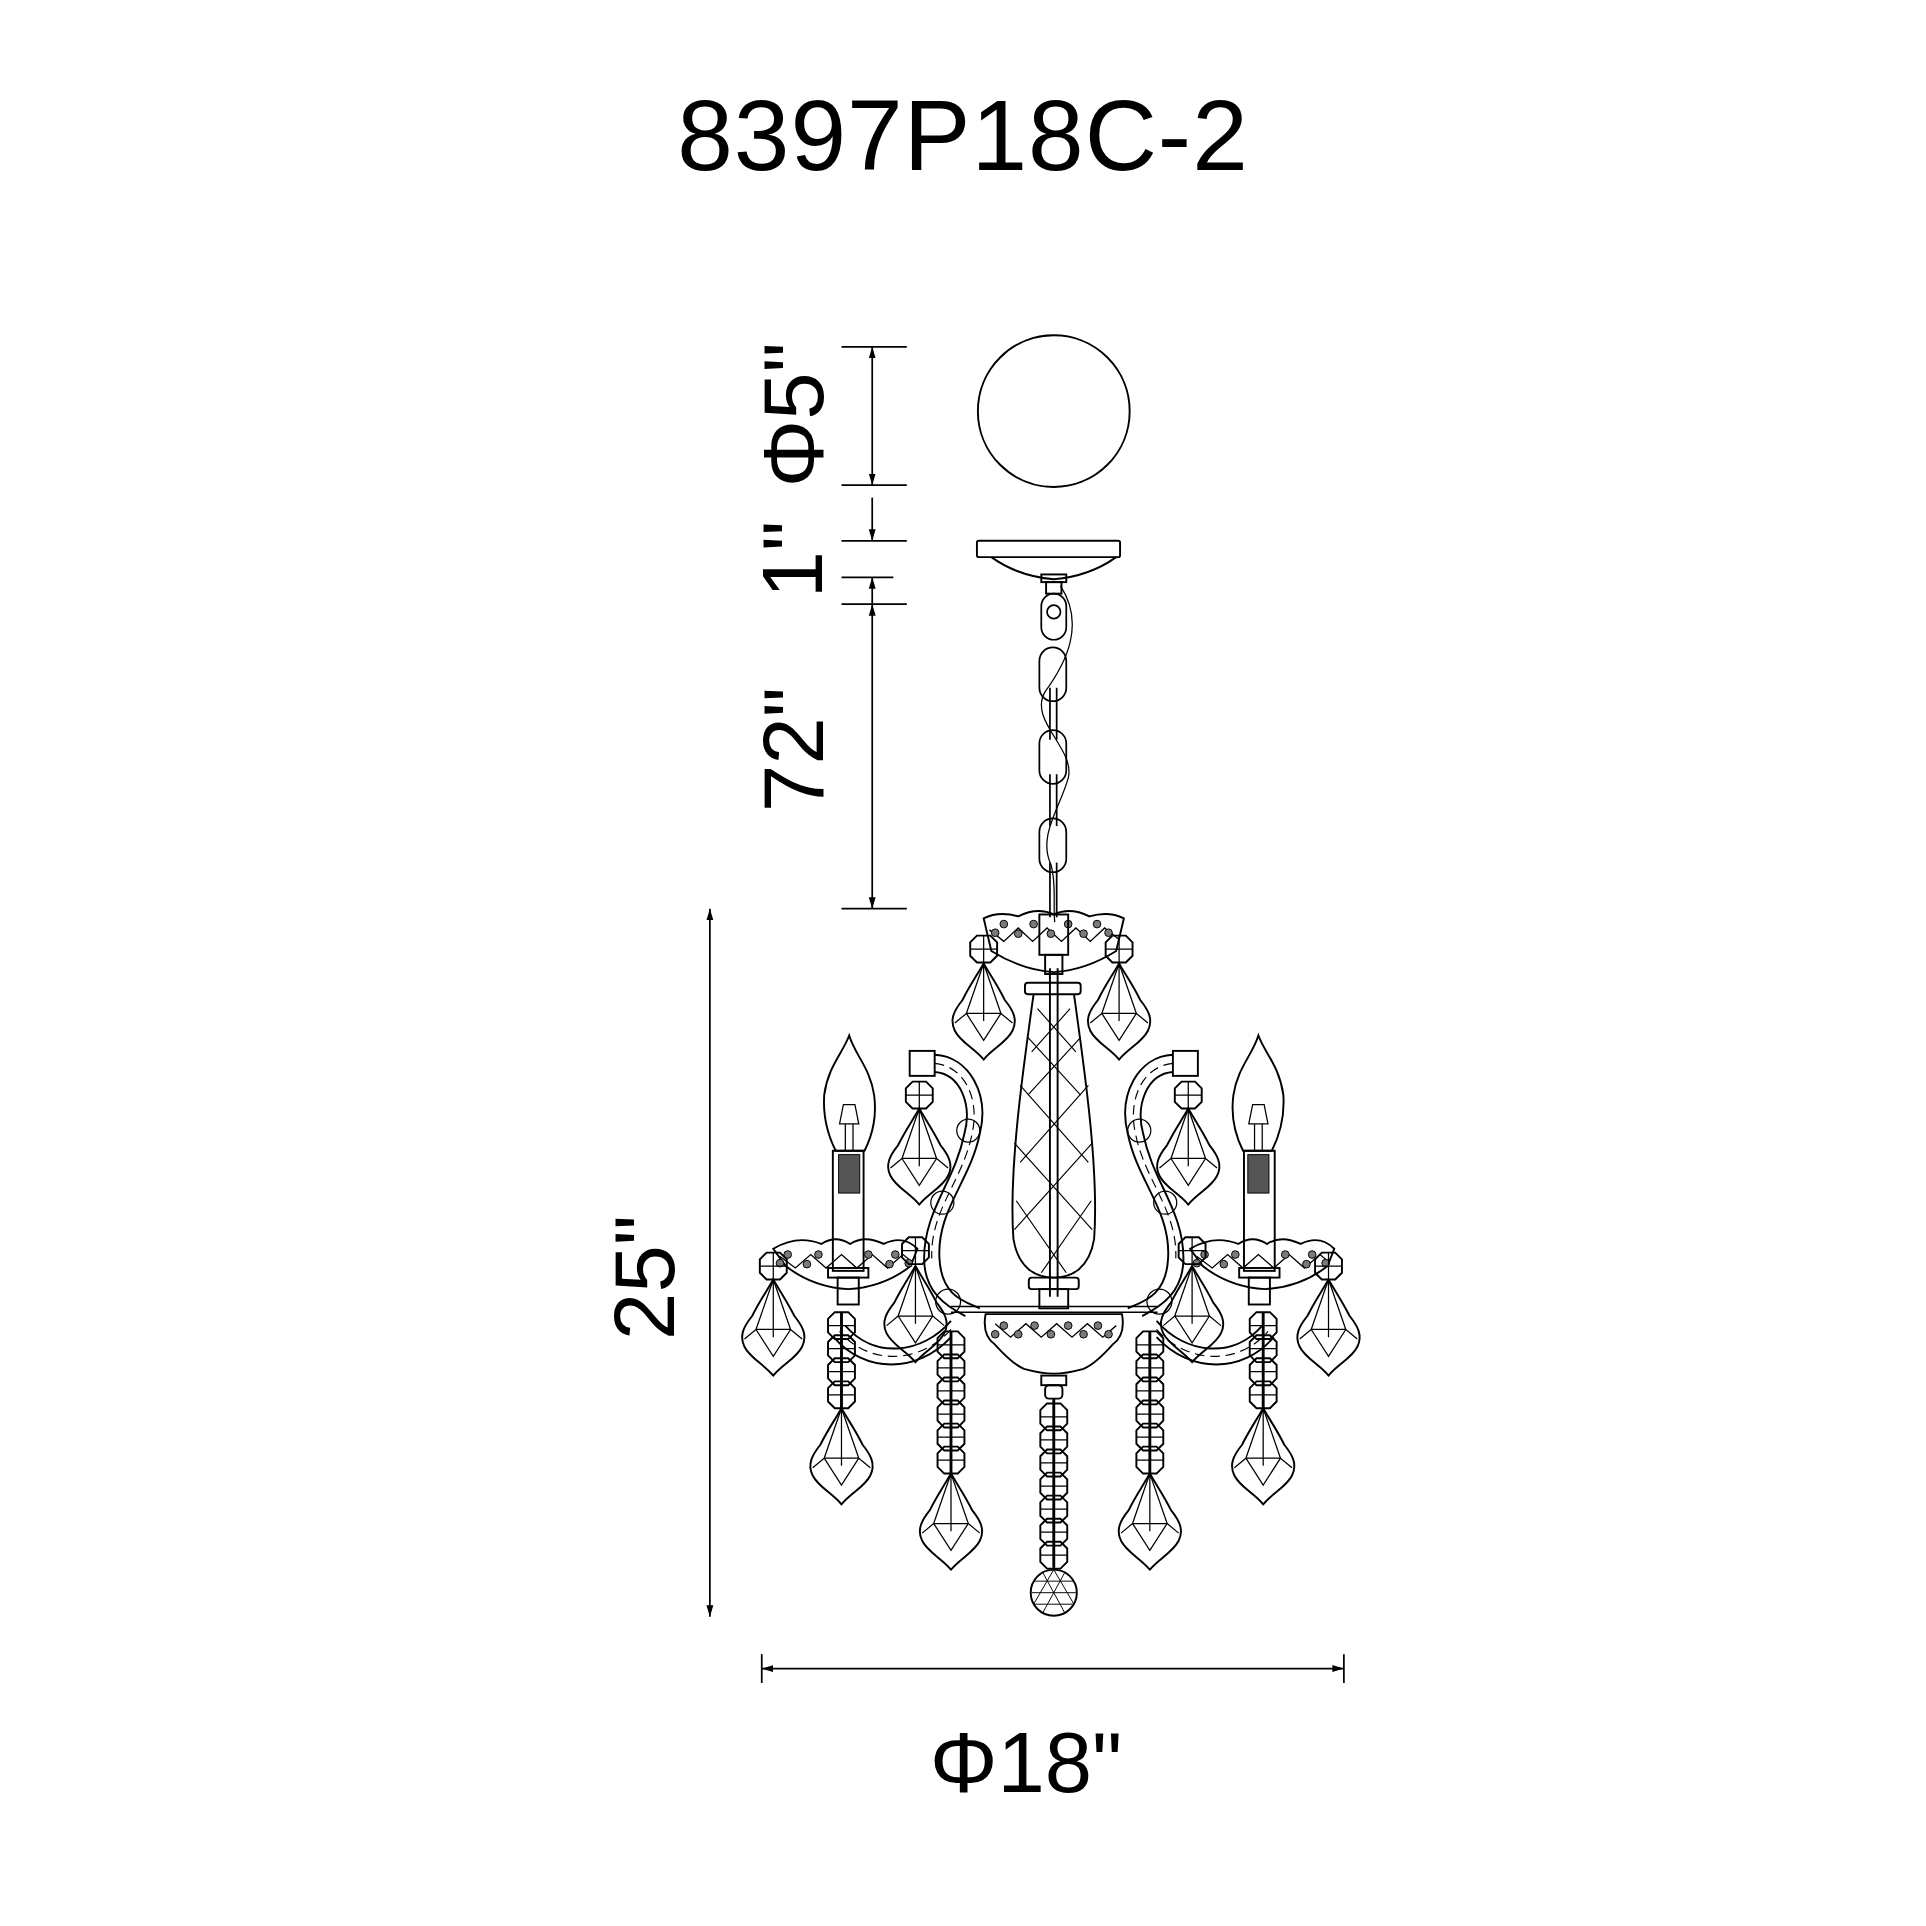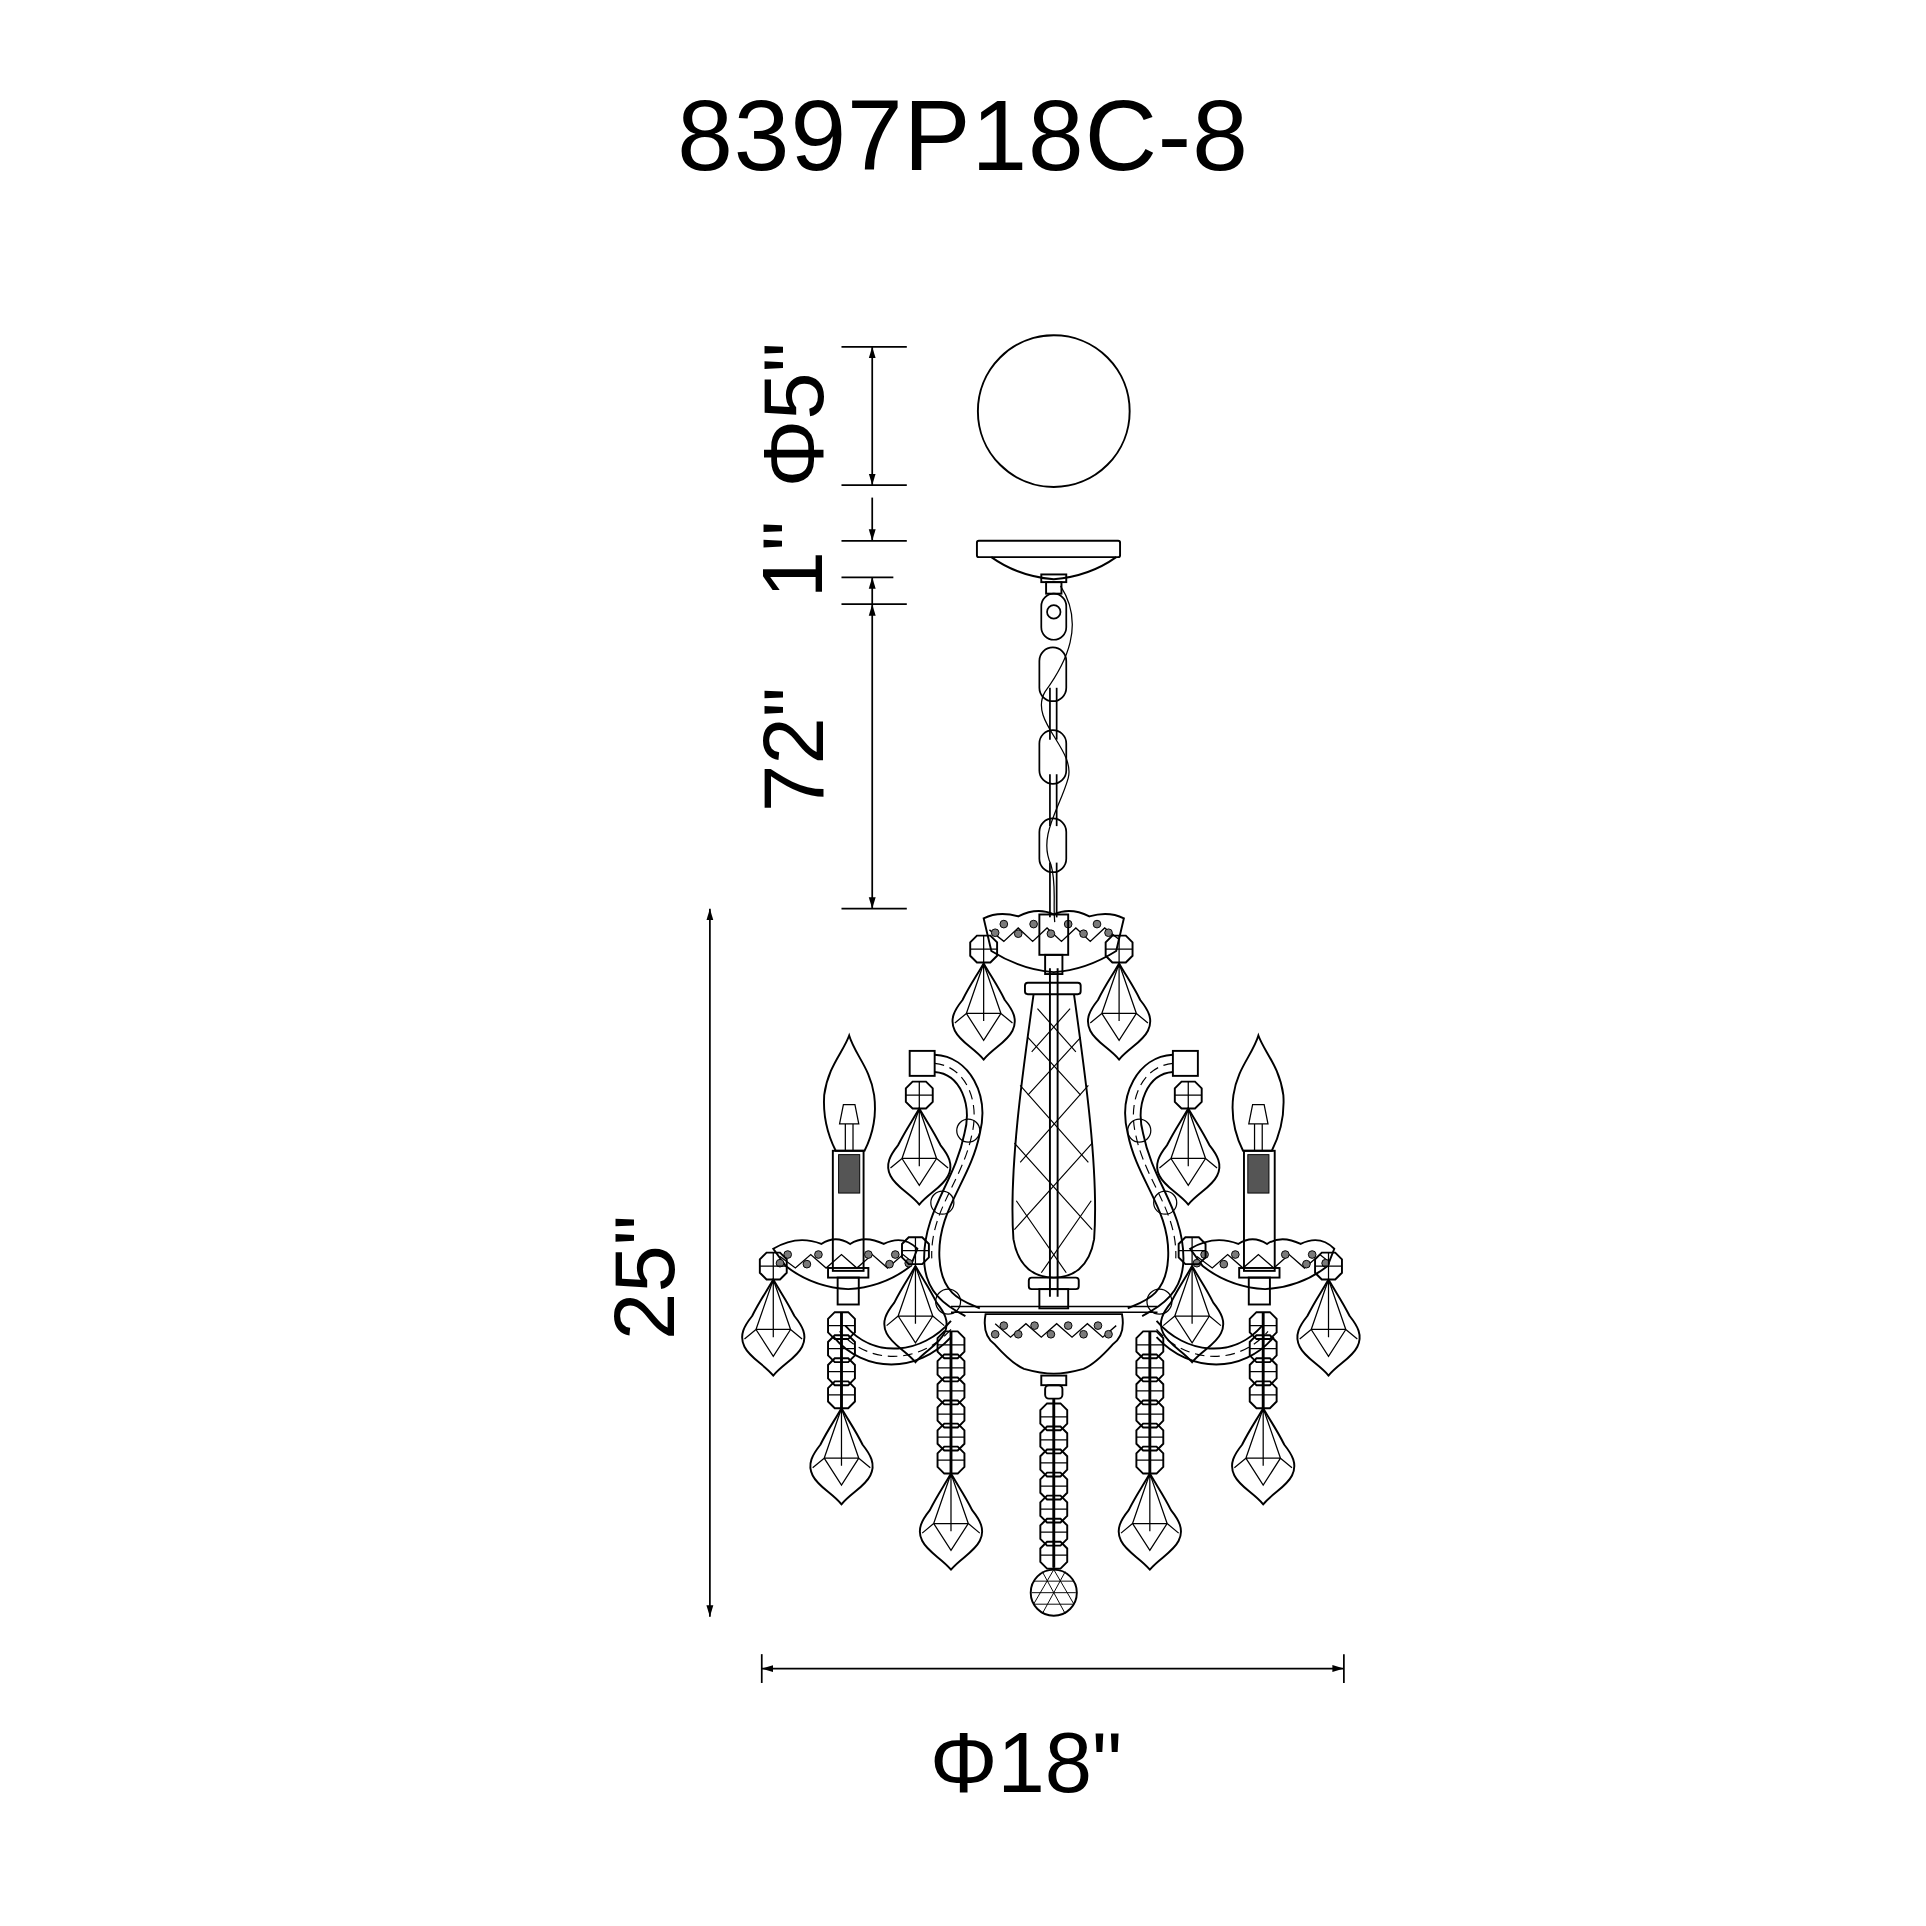--- a/index.html
+++ b/index.html
@@ -9,21 +9,21 @@
            font-size: 100px; color: #000; line-height: 1; letter-spacing: 1px; }
   .rot-label { position: absolute; font-size: 85px; color: #000; line-height: 1;
                transform-origin: center center; transform: rotate(-90deg); white-space: nowrap; }
   .bottom-label { position: absolute; font-size: 85px; color: #000; line-height: 1;
                   text-align: center; width: 384px; }
   svg.drawing { position: absolute; left: 0; top: 0; }
 </style>
 </head>
 <body>
 
-<div class="title">8397P18C-8</div>
+<div class="title">8397P18C-2</div>
 
 <div class="rot-label" style="left:721px; top:373px; width:144px; text-align:center;">Φ5"</div>
 <div class="rot-label" style="left:725px; top:517px; width:134px; text-align:center;">1"</div>
 <div class="rot-label" style="left:716px; top:707px; width:154px; text-align:center;">72"</div>
 <div class="rot-label" style="left:567px; top:1235px; width:154px; text-align:center;">25"</div>
 
 <div class="bottom-label" style="left:834px; top:1720px;">Φ18"</div>
 
 <svg class="drawing" width="1926" height="1926" viewBox="0 0 2005 2005" fill="none" stroke="#000" stroke-width="2">
   <defs>

